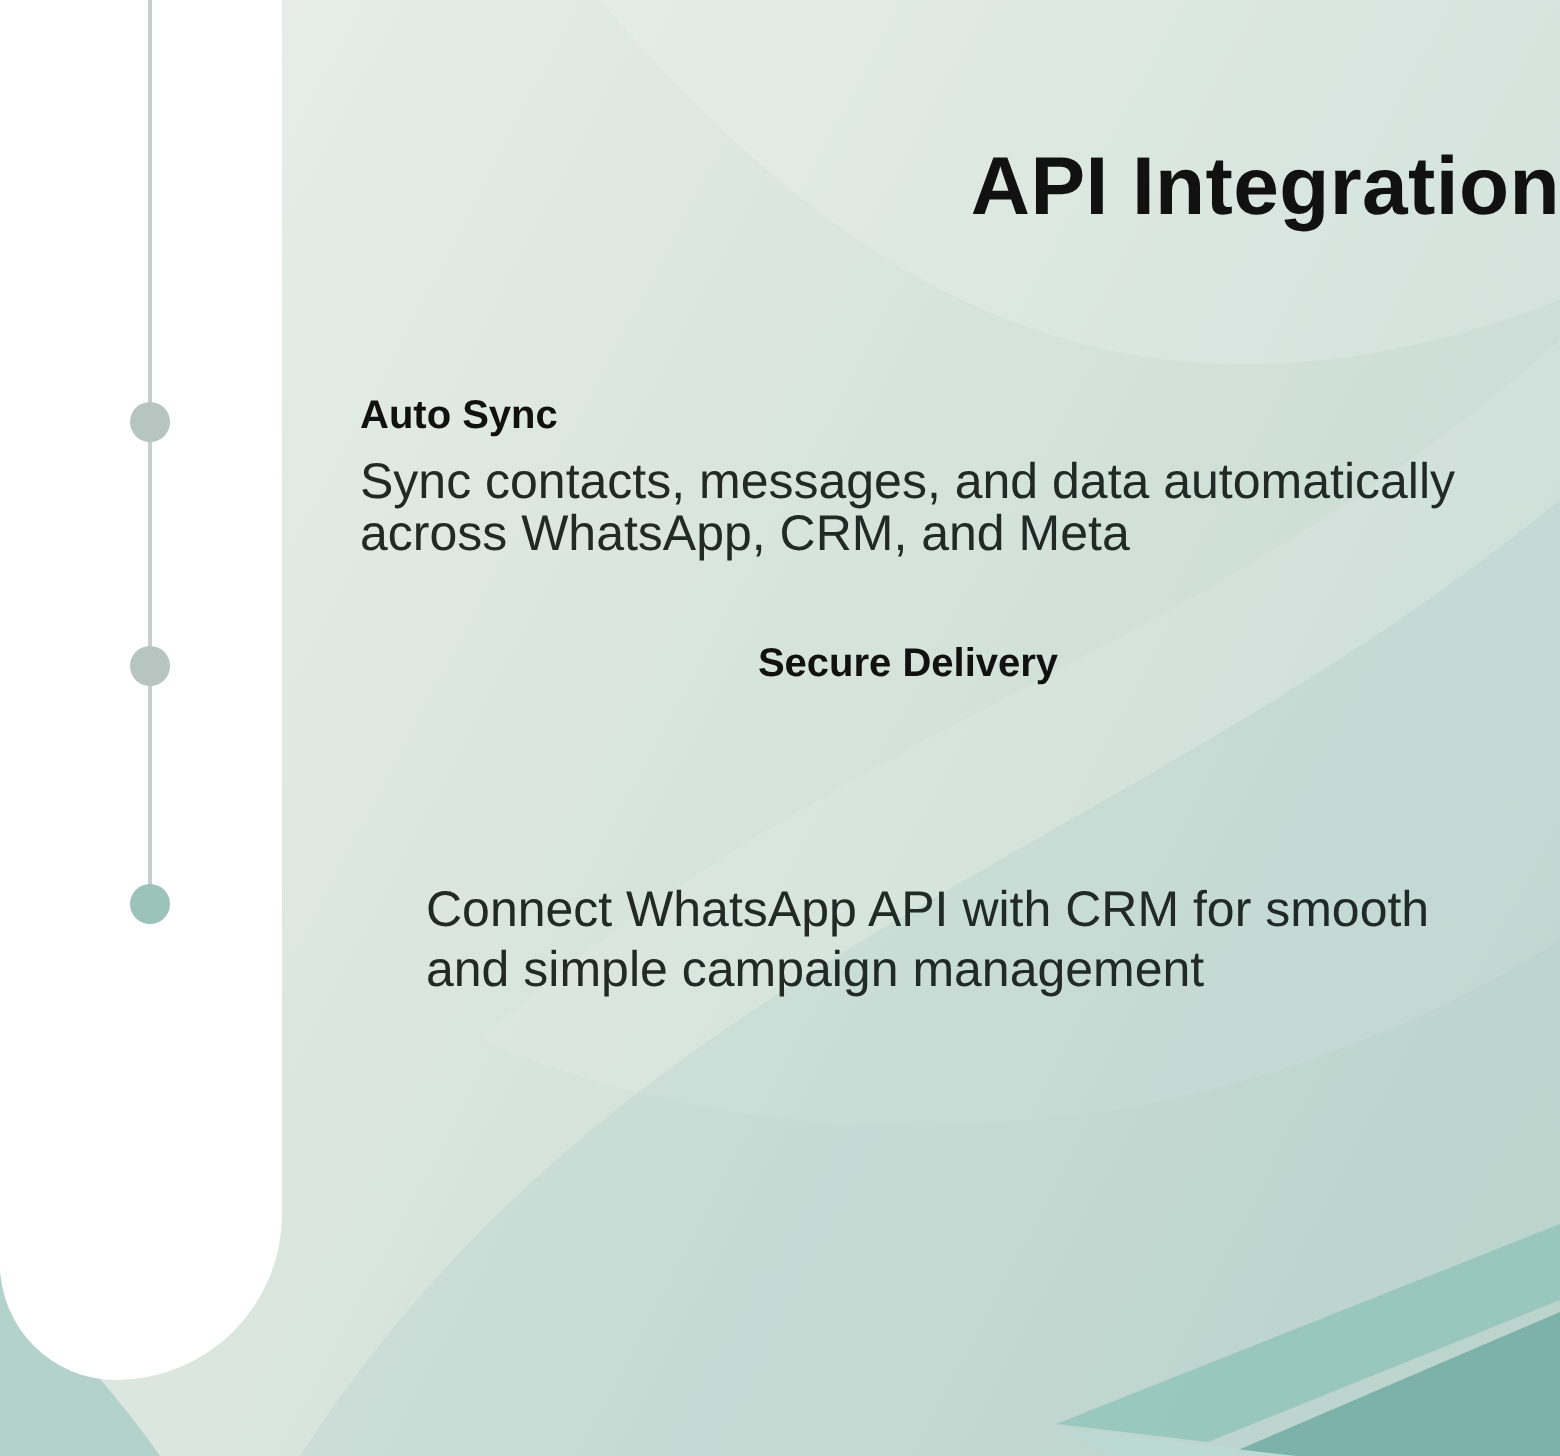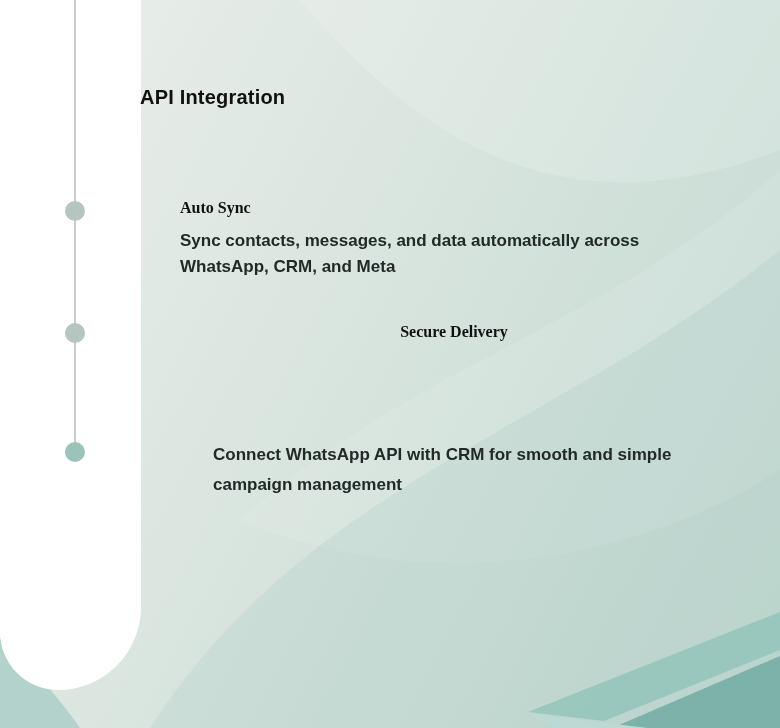--- a/index.html
+++ b/index.html
@@ -52,52 +52,51 @@
     border-radius: 50%;
     background: var(--dot-default, #b7c5c1);
   }
   .dot-1 { top: 201px; }
   .dot-2 { top: 323px; }
   .dot-3 { top: 442px; background: var(--dot-active, #9cc3ba); }
 
   .title {
     position: absolute;
     left: 140px;
-    top: 86px;
+    top: 70px;
     width: 640px;
     margin: 0;
-    text-align: left;
-    font-size: 20px;
+    text-align: right;
+    font-size: 41px;
     font-weight: 700;
     color: var(--heading-text, #111111);
     letter-spacing: 0.2px;
   }
 
   .item {
     position: absolute;
     left: 180px;
     width: 548px;
   }
   .item-1 { top: 195px; }
   .item-2 { top: 319px; text-align: center; }
   .item-3 { top: 440px; }
 
   .item h2 {
     margin: 0 0 7px 0;
-    font-size: 16px;
+    font-size: 20px;
     line-height: 26px;
     font-weight: 700;
     color: var(--heading-text, #111111);
-    font-family: Liberation Serif, serif;
   }
   .item p {
     margin: 0;
-    font-size: 17px;
+    font-size: 25px;
     line-height: 26px;
-    font-weight: 700;
+    font-weight: 400;
     color: var(--body-text, #212a27);
   }
   .item-3 p { line-height: 30px; margin-left: 33px; }
 </style>
 </head>
 <body style="--panel: #ffffff; --timeline-line: #c9cdcb; --dot-default: #b7c5c1; --dot-active: #9cc3ba; --accent-mid: #93c4bb; --accent-teal: #7cb2aa; --accent-light: #bcdad3; --accent-corner: #b2d2cb; --heading-text: #111111; --body-text: #212a27;">
 
 <div class="canvas">
 
   <svg class="bg-decor" viewBox="0 0 780 728" aria-hidden="true">

